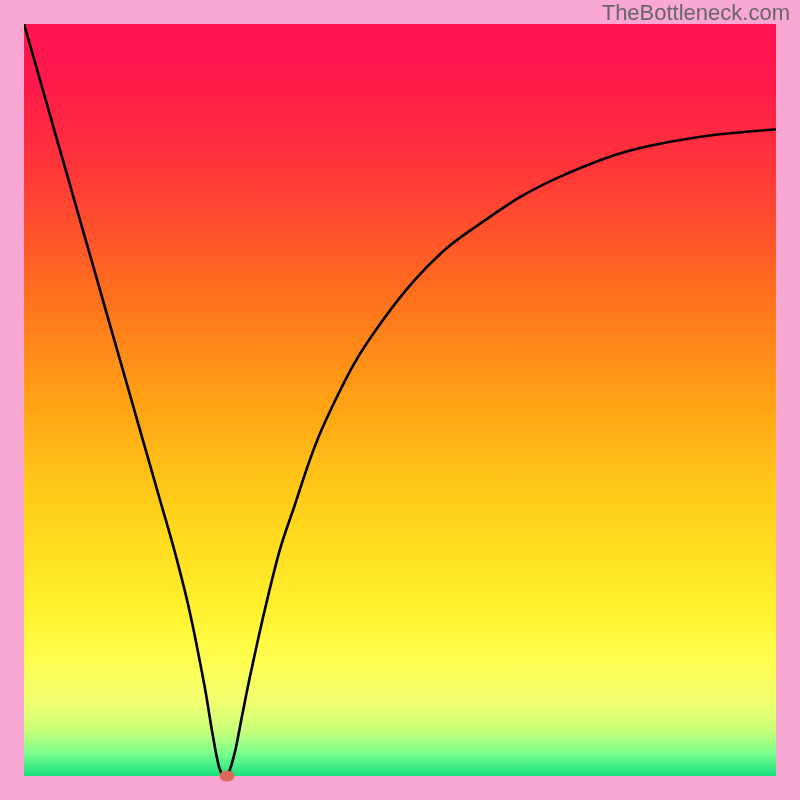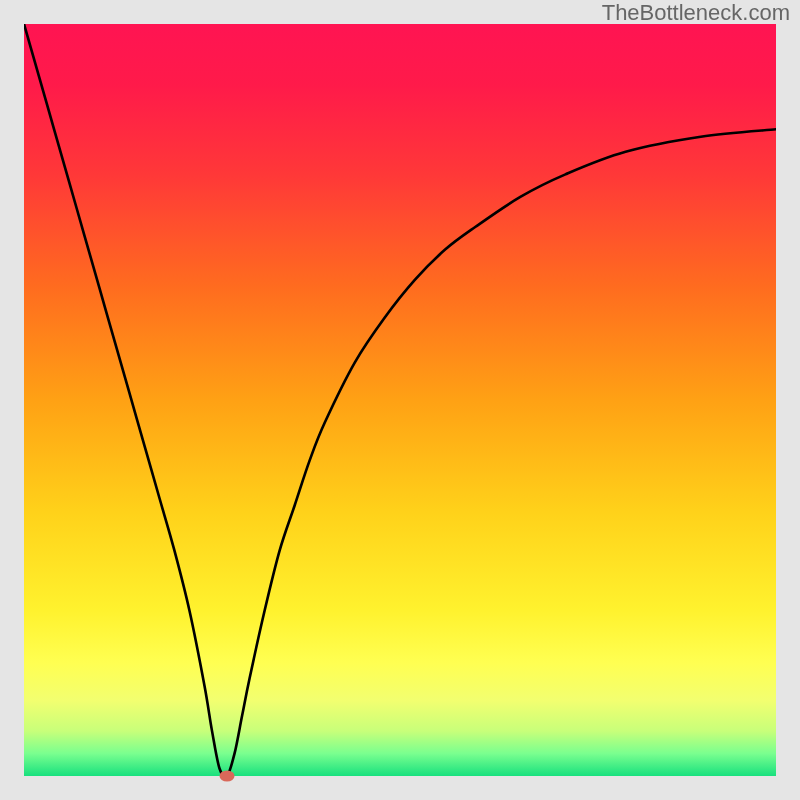--- a/index.html
+++ b/index.html
@@ -7,21 +7,21 @@
     padding: 0;
     width: 800px;
     height: 800px;
     overflow: hidden;
     font-family: Arial, Helvetica, sans-serif;
   }
   #stage {
     position: relative;
     width: 800px;
     height: 800px;
-    background: #e5e5e5;
+    background: #f9a8d4;
   }
   #plot {
     position: absolute;
     box-sizing: border-box;
   }
   #gradient {
     position: absolute;
     inset: 0;
   }
   #curve-svg {

